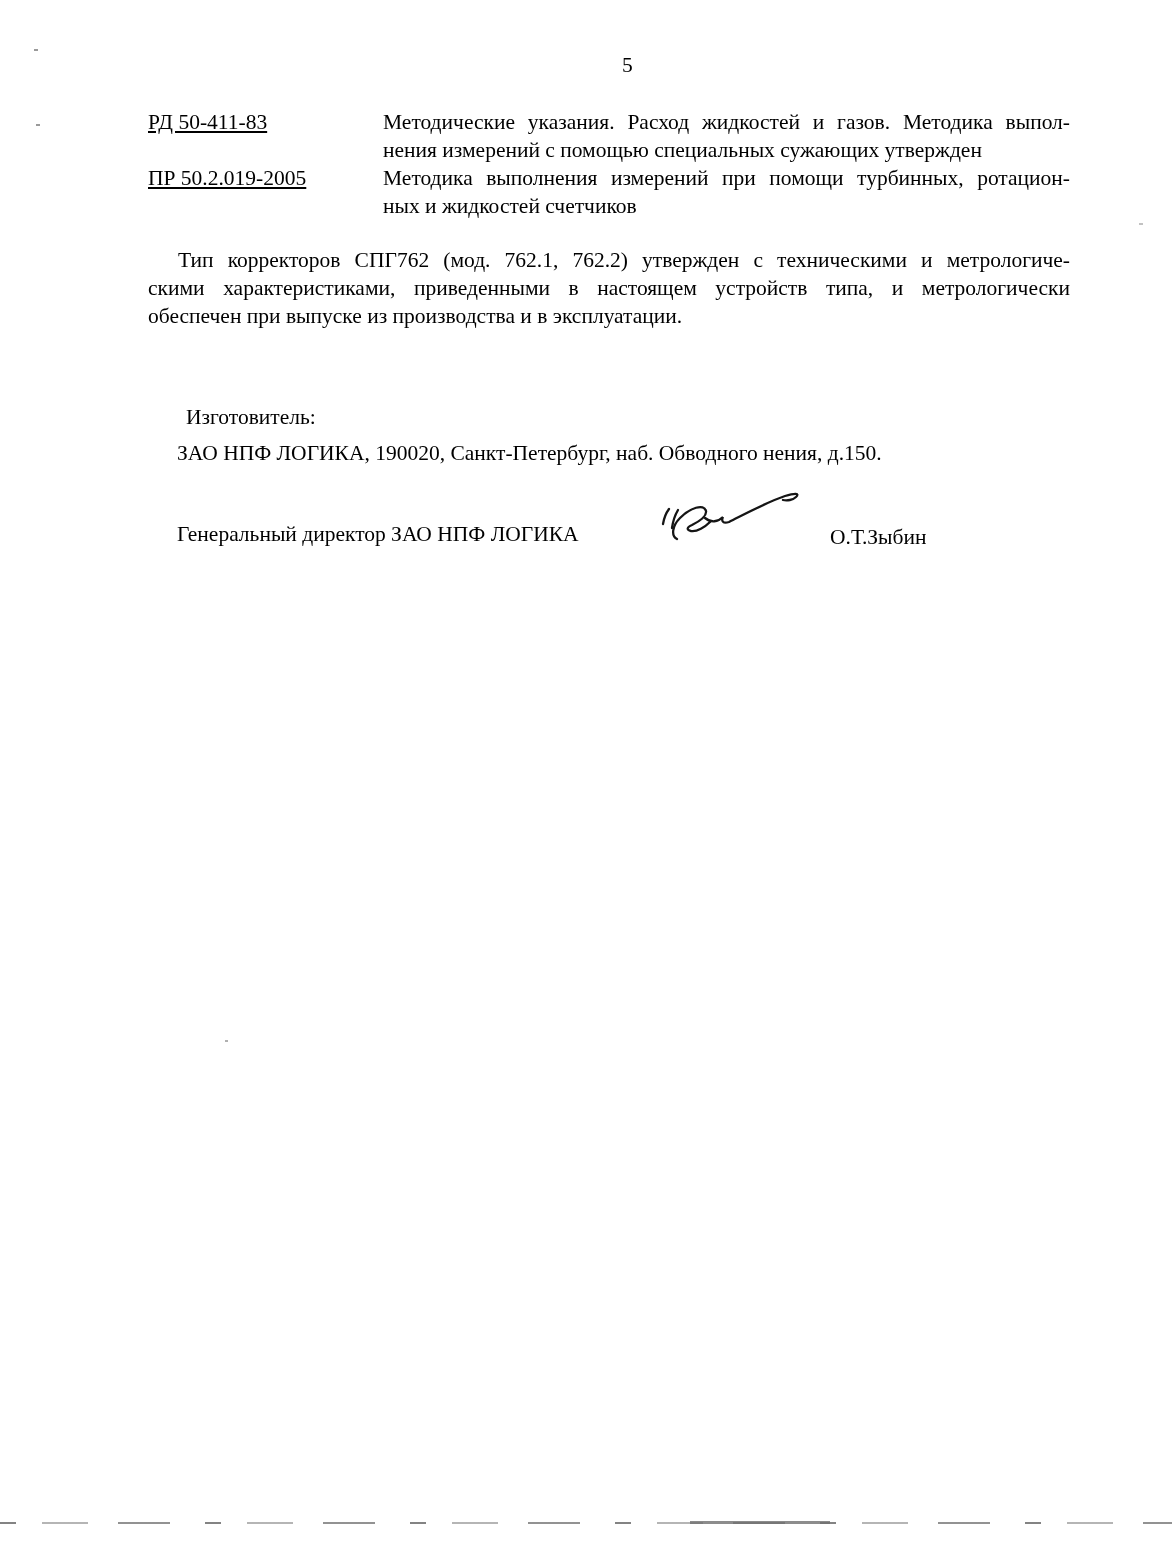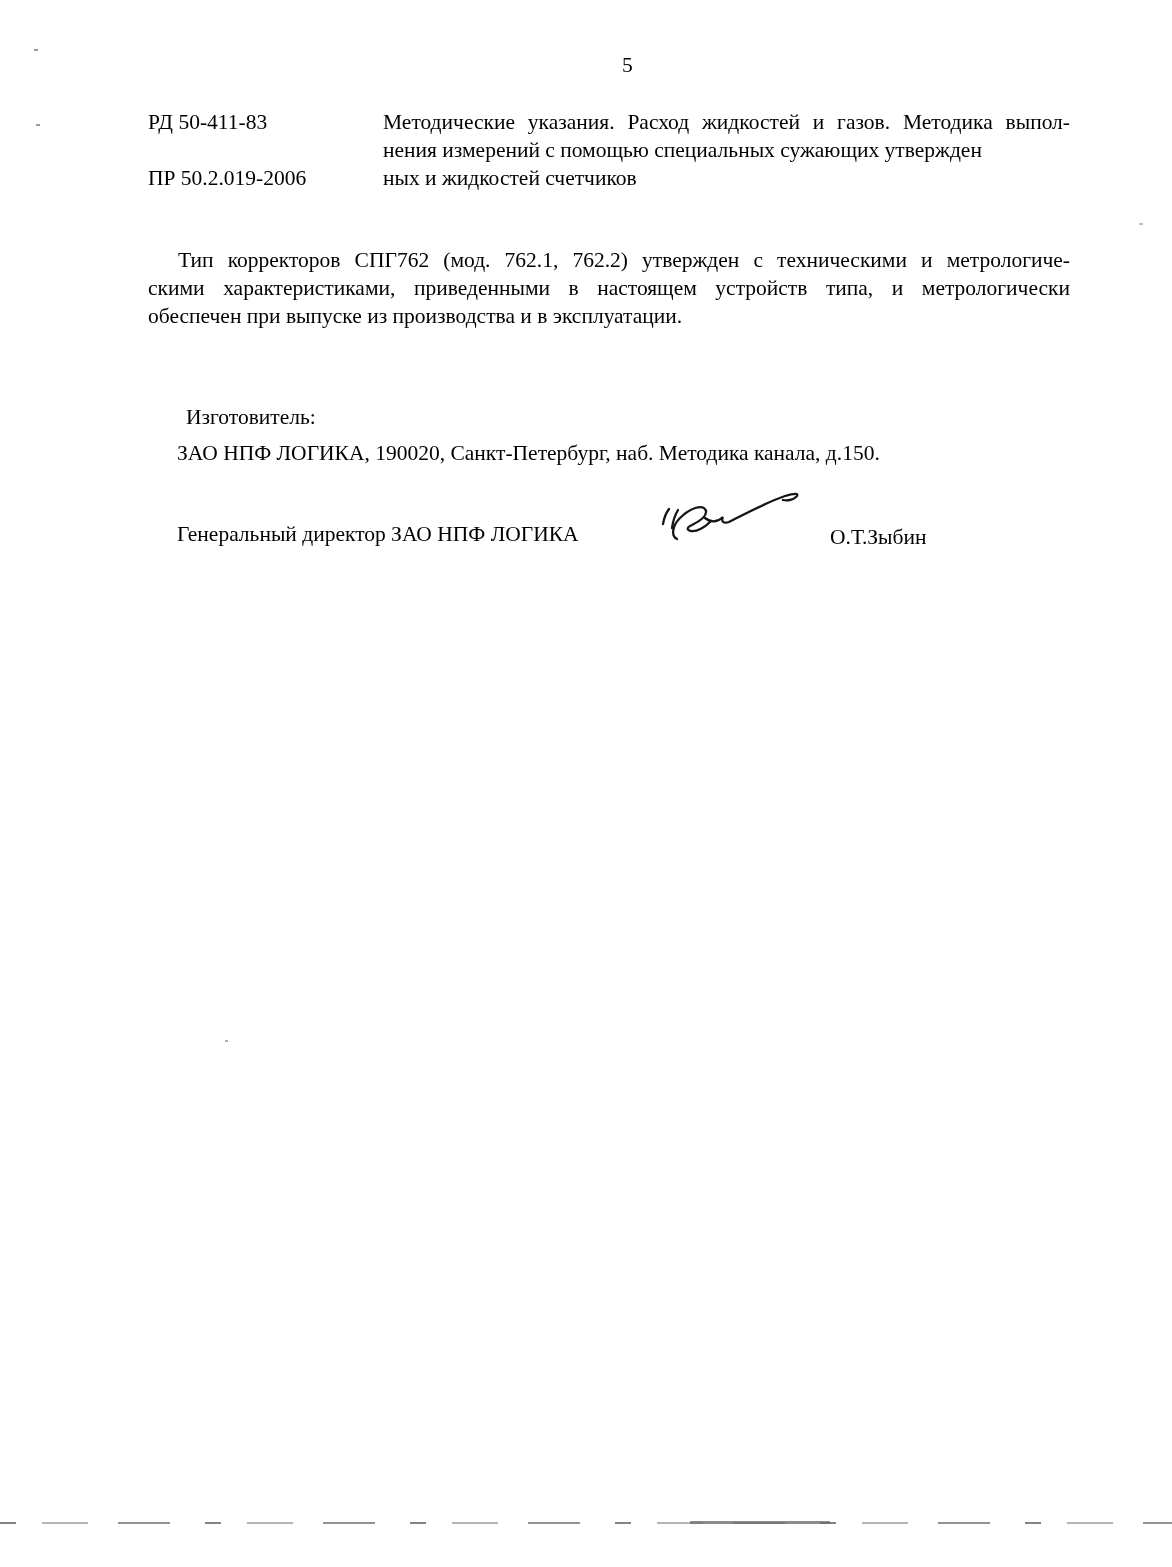--- a/index.html
+++ b/index.html
@@ -25,21 +25,21 @@
     left: 622px;
   }
 
   .refs {
     position: absolute;
     left: 148px;
     top: 108px;
     width: 922px;
   }
   .ref-row { display: flex; }
-  .ref-code { flex: 0 0 235px; width: 235px; }
+  .ref-code { flex: 0 0 235px; width: 235px; text-decoration: underline; }
   .ref-desc { flex: 1 1 auto; }
 
   .jline {
     text-align: justify;
     text-align-last: justify;
   }
   .indent { text-indent: 30px; }
 
   .paragraph {
     position: absolute;
@@ -106,36 +106,37 @@
 
   <div class="refs">
     <div class="ref-row">
       <div class="ref-code">РД 50-411-83</div>
       <div class="ref-desc">
         <div class="jline">Методические указания. Расход жидкостей и газов. Методика выпол-</div>
         <div>нения измерений с помощью специальных сужающих утвержден</div>
       </div>
     </div>
     <div class="ref-row">
-      <div class="ref-code">ПР 50.2.019-2006</div>
+      <div class="ref-code">ПР 50.2.019-2005</div>
       <div class="ref-desc">
+        <div class="jline">Методика выполнения измерений при помощи турбинных, ротацион-</div>
         <div>ных и жидкостей счетчиков</div>
       </div>
     </div>
   </div>
 
   <div class="paragraph">
     <div class="jline indent">Тип корректоров СПГ762 (мод. 762.1, 762.2) утвержден с техническими и метрологиче-</div>
     <div class="jline">скими характеристиками, приведенными в настоящем устройств типа, и метрологически</div>
     <div>обеспечен при выпуске из производства и в эксплуатации.</div>
   </div>
 
   <div class="manufacturer-label">Изготовитель:</div>
 
-  <div class="manufacturer-address">ЗАО НПФ ЛОГИКА, 190020, Санкт-Петербург, наб. Методика канала, д.150.</div>
+  <div class="manufacturer-address">ЗАО НПФ ЛОГИКА, 190020, Санкт-Петербург, наб. Обводного нения, д.150.</div>
 
   <div class="director-title">Генеральный директор ЗАО НПФ ЛОГИКА</div>
 
   <svg class="signature" viewBox="0 0 175 80" xmlns="http://www.w3.org/2000/svg">
     <g fill="none" stroke="#151515" stroke-width="2.3" stroke-linecap="round">
       <path d="M18 48 C19 42 21 37 24 33"></path>
       <path d="M27 52 C28 45 30 39 33 34"></path>
       <path d="M32 63 C26 60 27 50 35 42 C45 32 59 27 61 35 C62 41 53 46 47 49 C42 51 41 54 46 55 C52 56 60 51 65 46"></path>
       <path d="M60 42 C66 47 73 46 78 41 C76 45 78 48 84 46 C100 38 122 26 140 20 C150 17 155 17 151 21 C148 24 142 25 138 24"></path>
     </g>

